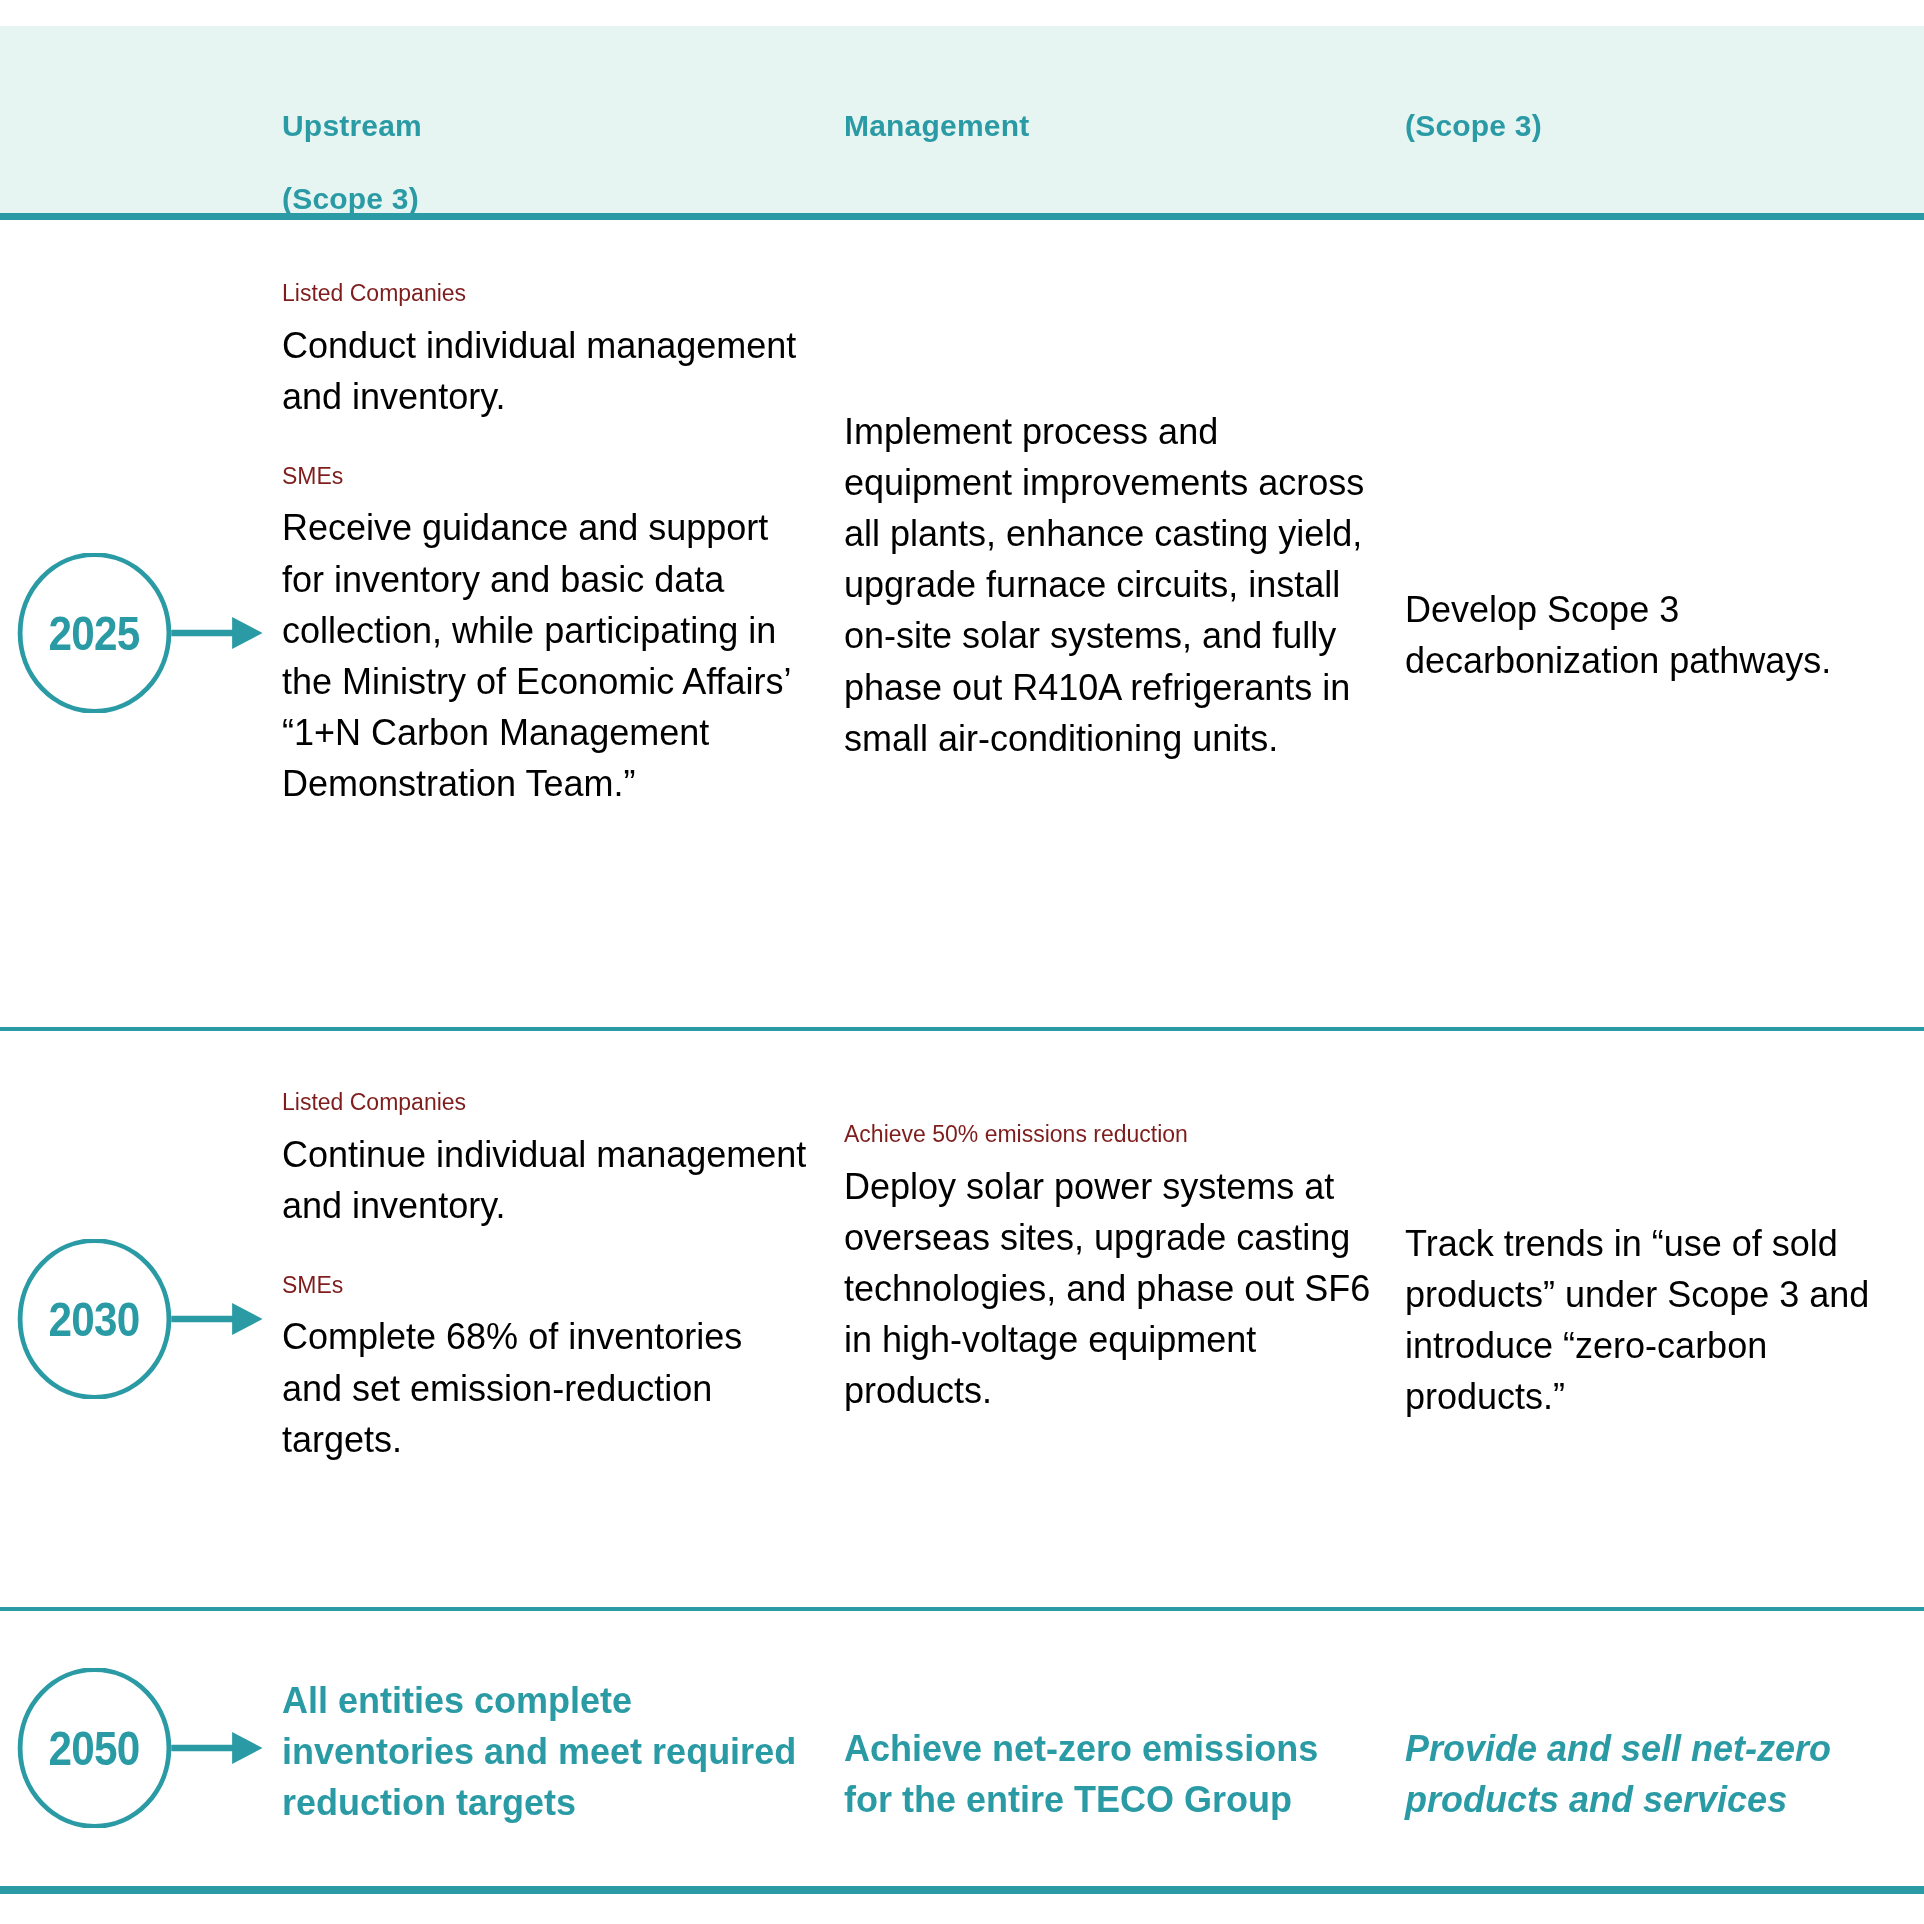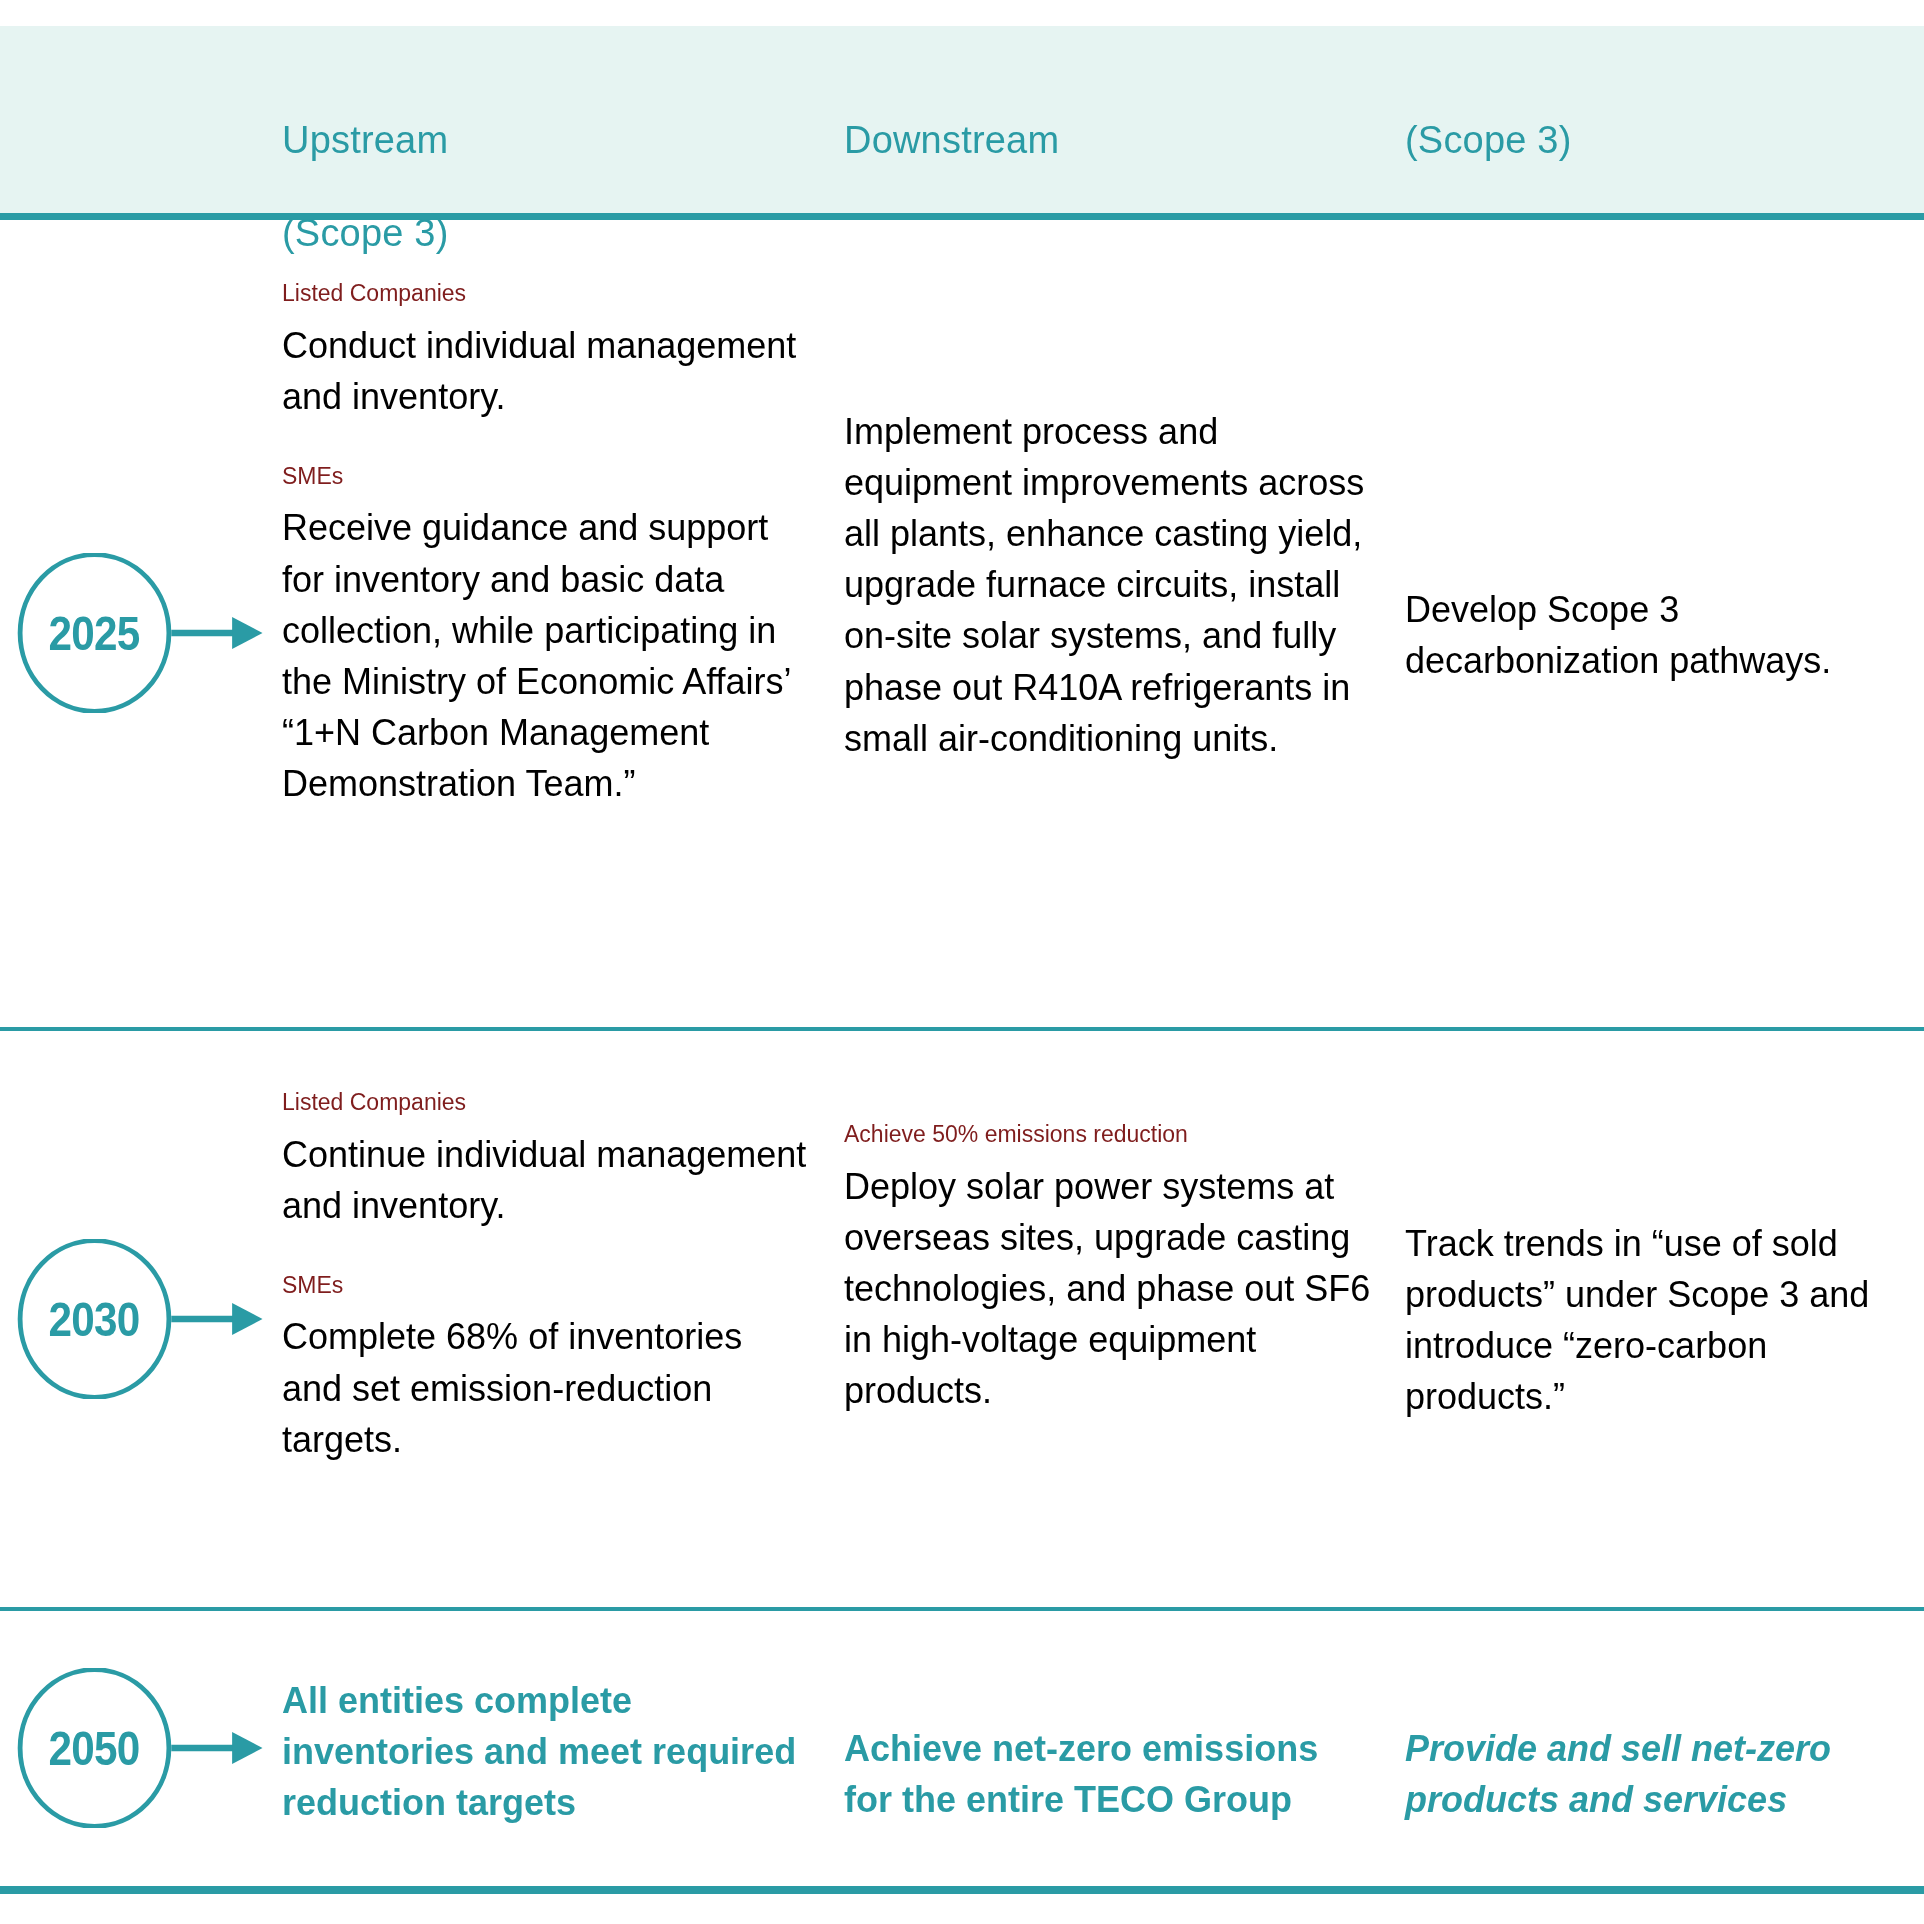--- a/index.html
+++ b/index.html
@@ -37,24 +37,24 @@
     left: 0;
     top: 213px;
     width: 1925px;
     height: 7.2px;
     background: #2a9ba5;
   }
   .header-cell {
     position: absolute;
     top: 71px;
     color: #2a9ba5;
-    font-size: 38px;
+    font-size: 30px;
     line-height: 1.22;
     letter-spacing: 0.2px;
-    font-weight: 400;
+    font-weight: 700;
     white-space: pre-line;
   }
   .header-cell .hc-line { display: block; }
 
   
   .row-rule {
     position: absolute;
     left: 0;
     width: 1925px;
     height: 4px;
@@ -133,21 +133,21 @@
 <div id="roadmap">
 
   <div class="header-band"></div>
   <div class="header-rule"></div>
 
   <div class="header-cell col-up">
     <span class="hc-line">Upstream</span>
     <span class="hc-line">(Scope 3)</span>
   </div>
   <div class="header-cell col-ops">
-    <span class="hc-line">Downstream</span>
+    <span class="hc-line">Management</span>
   </div>
   <div class="header-cell col-down">
     <span class="hc-line">(Scope 3)</span>
   </div>
 
   <div class="row-rule r1"></div>
   <div class="row-rule r2"></div>
   <div class="bottom-rule"></div>
 
   <div class="year-marker" style="left:14.4px; top:553px;">

